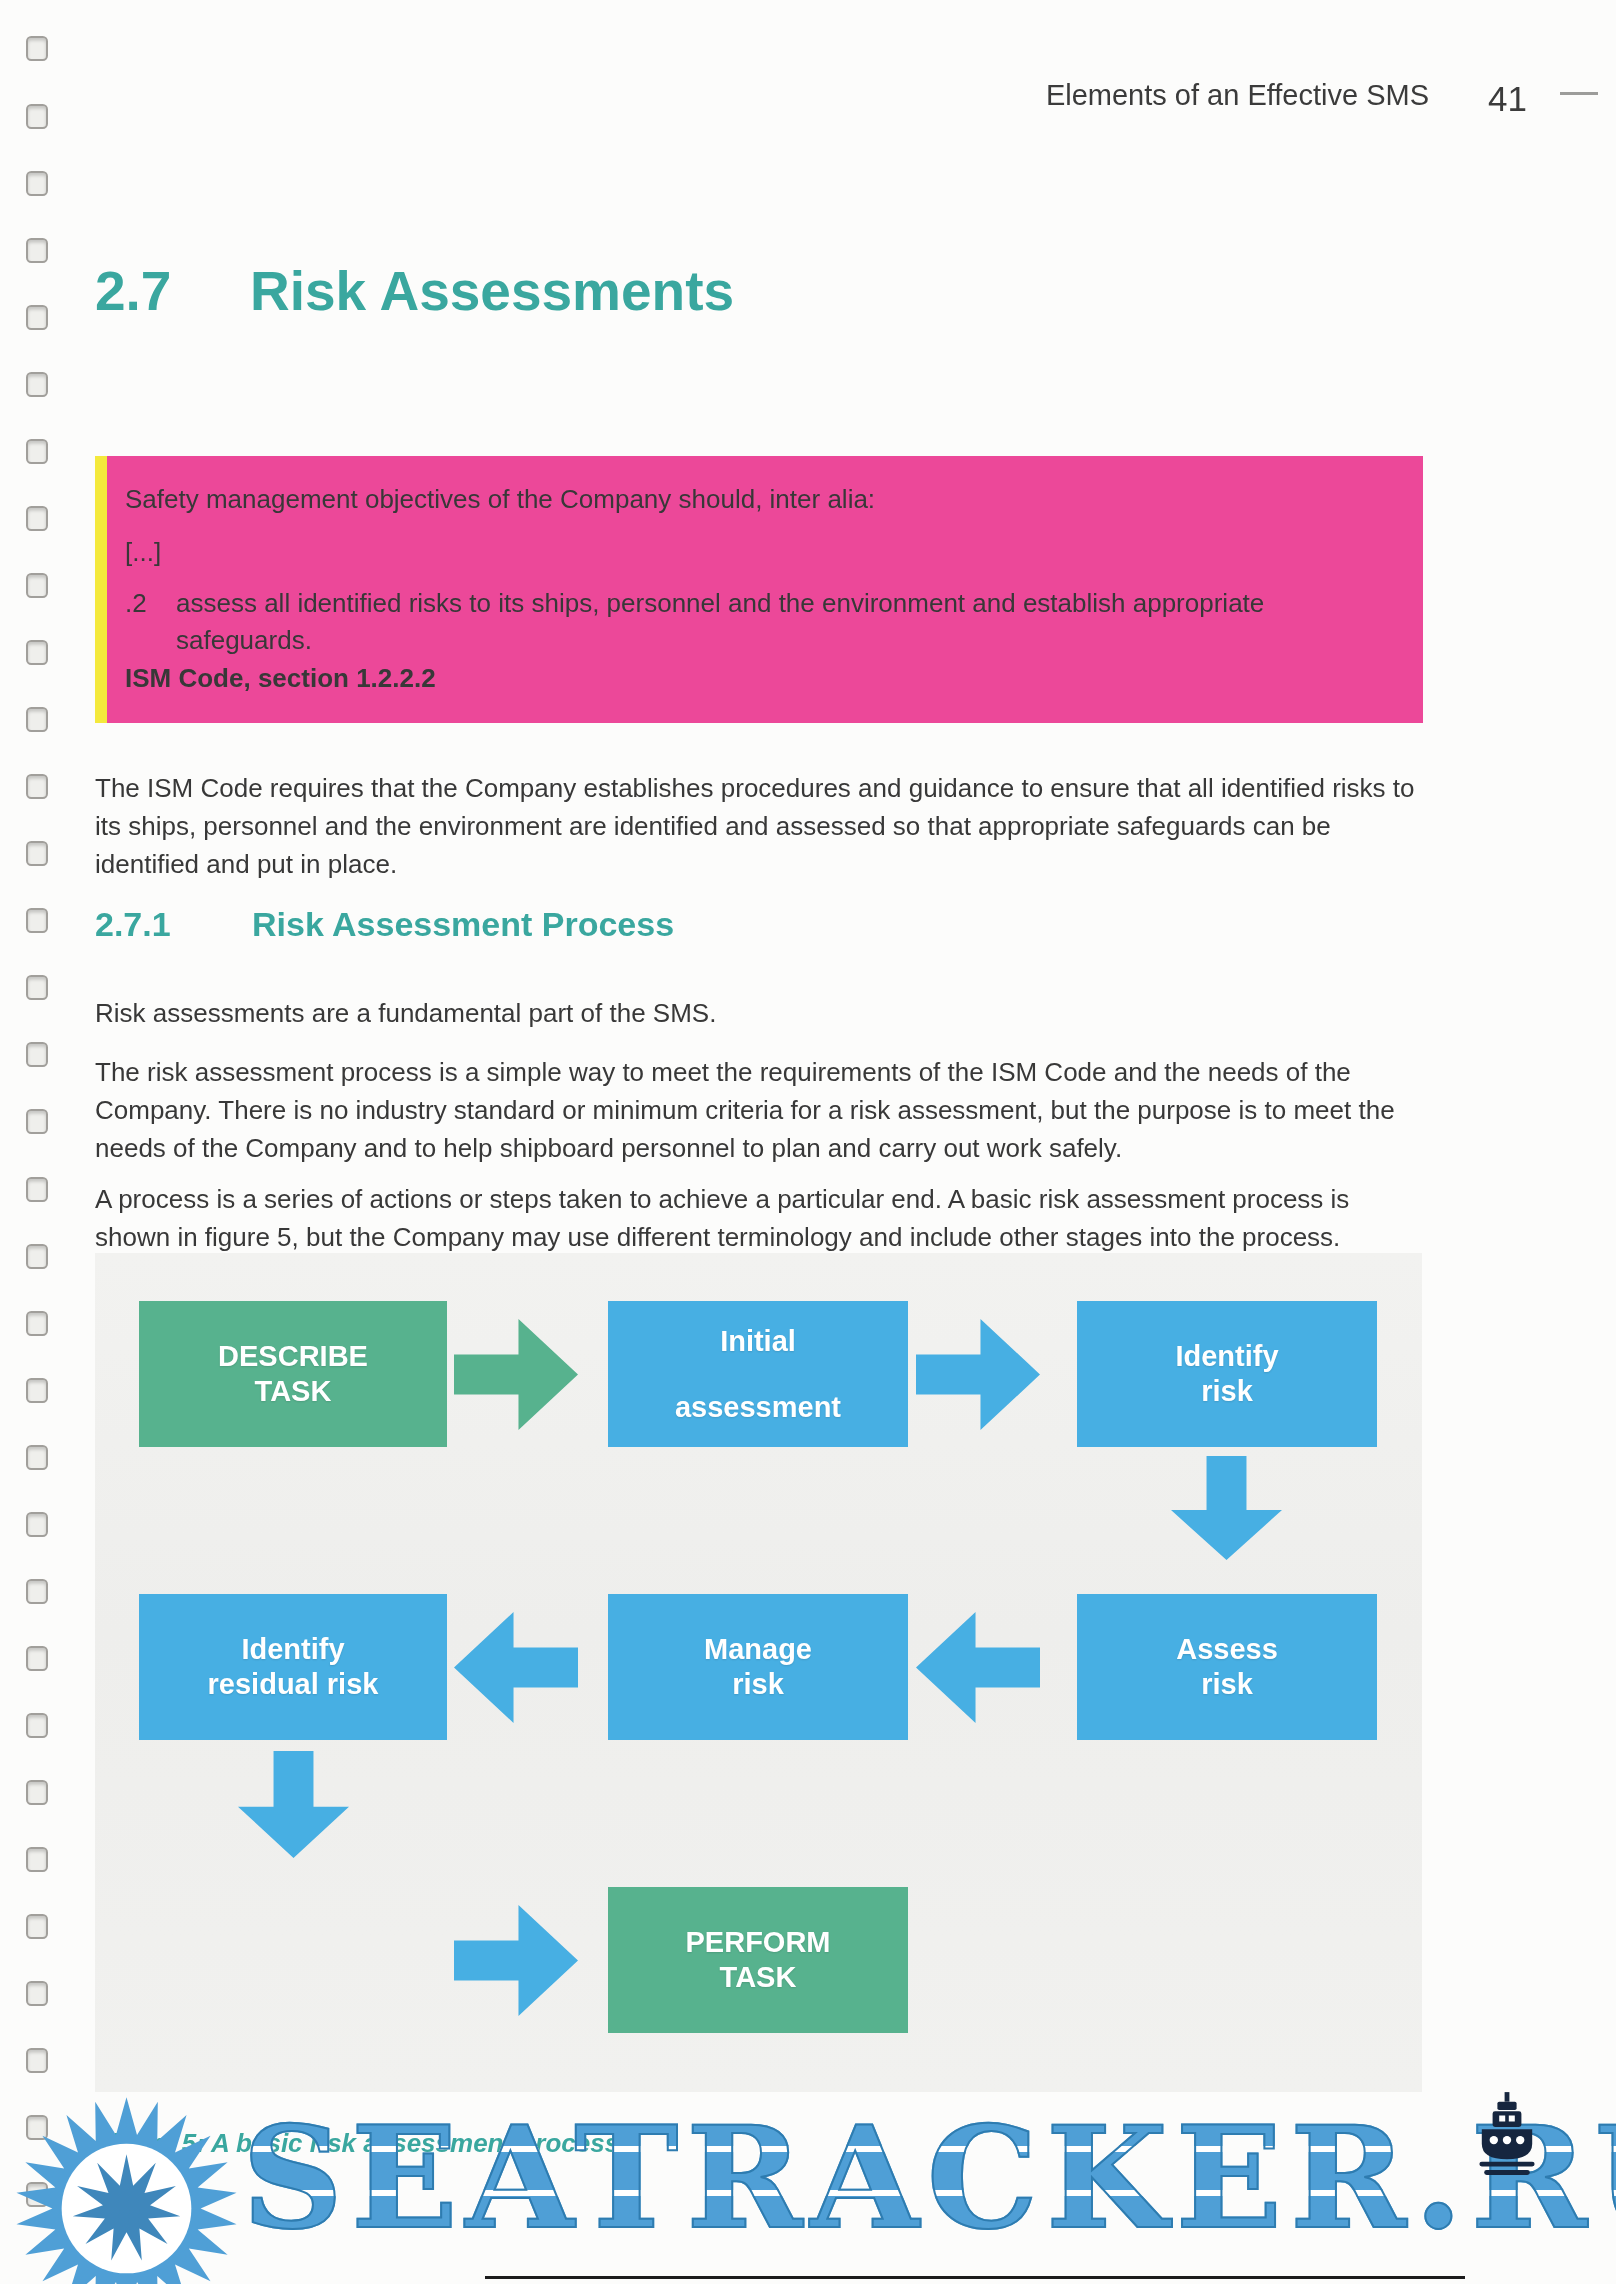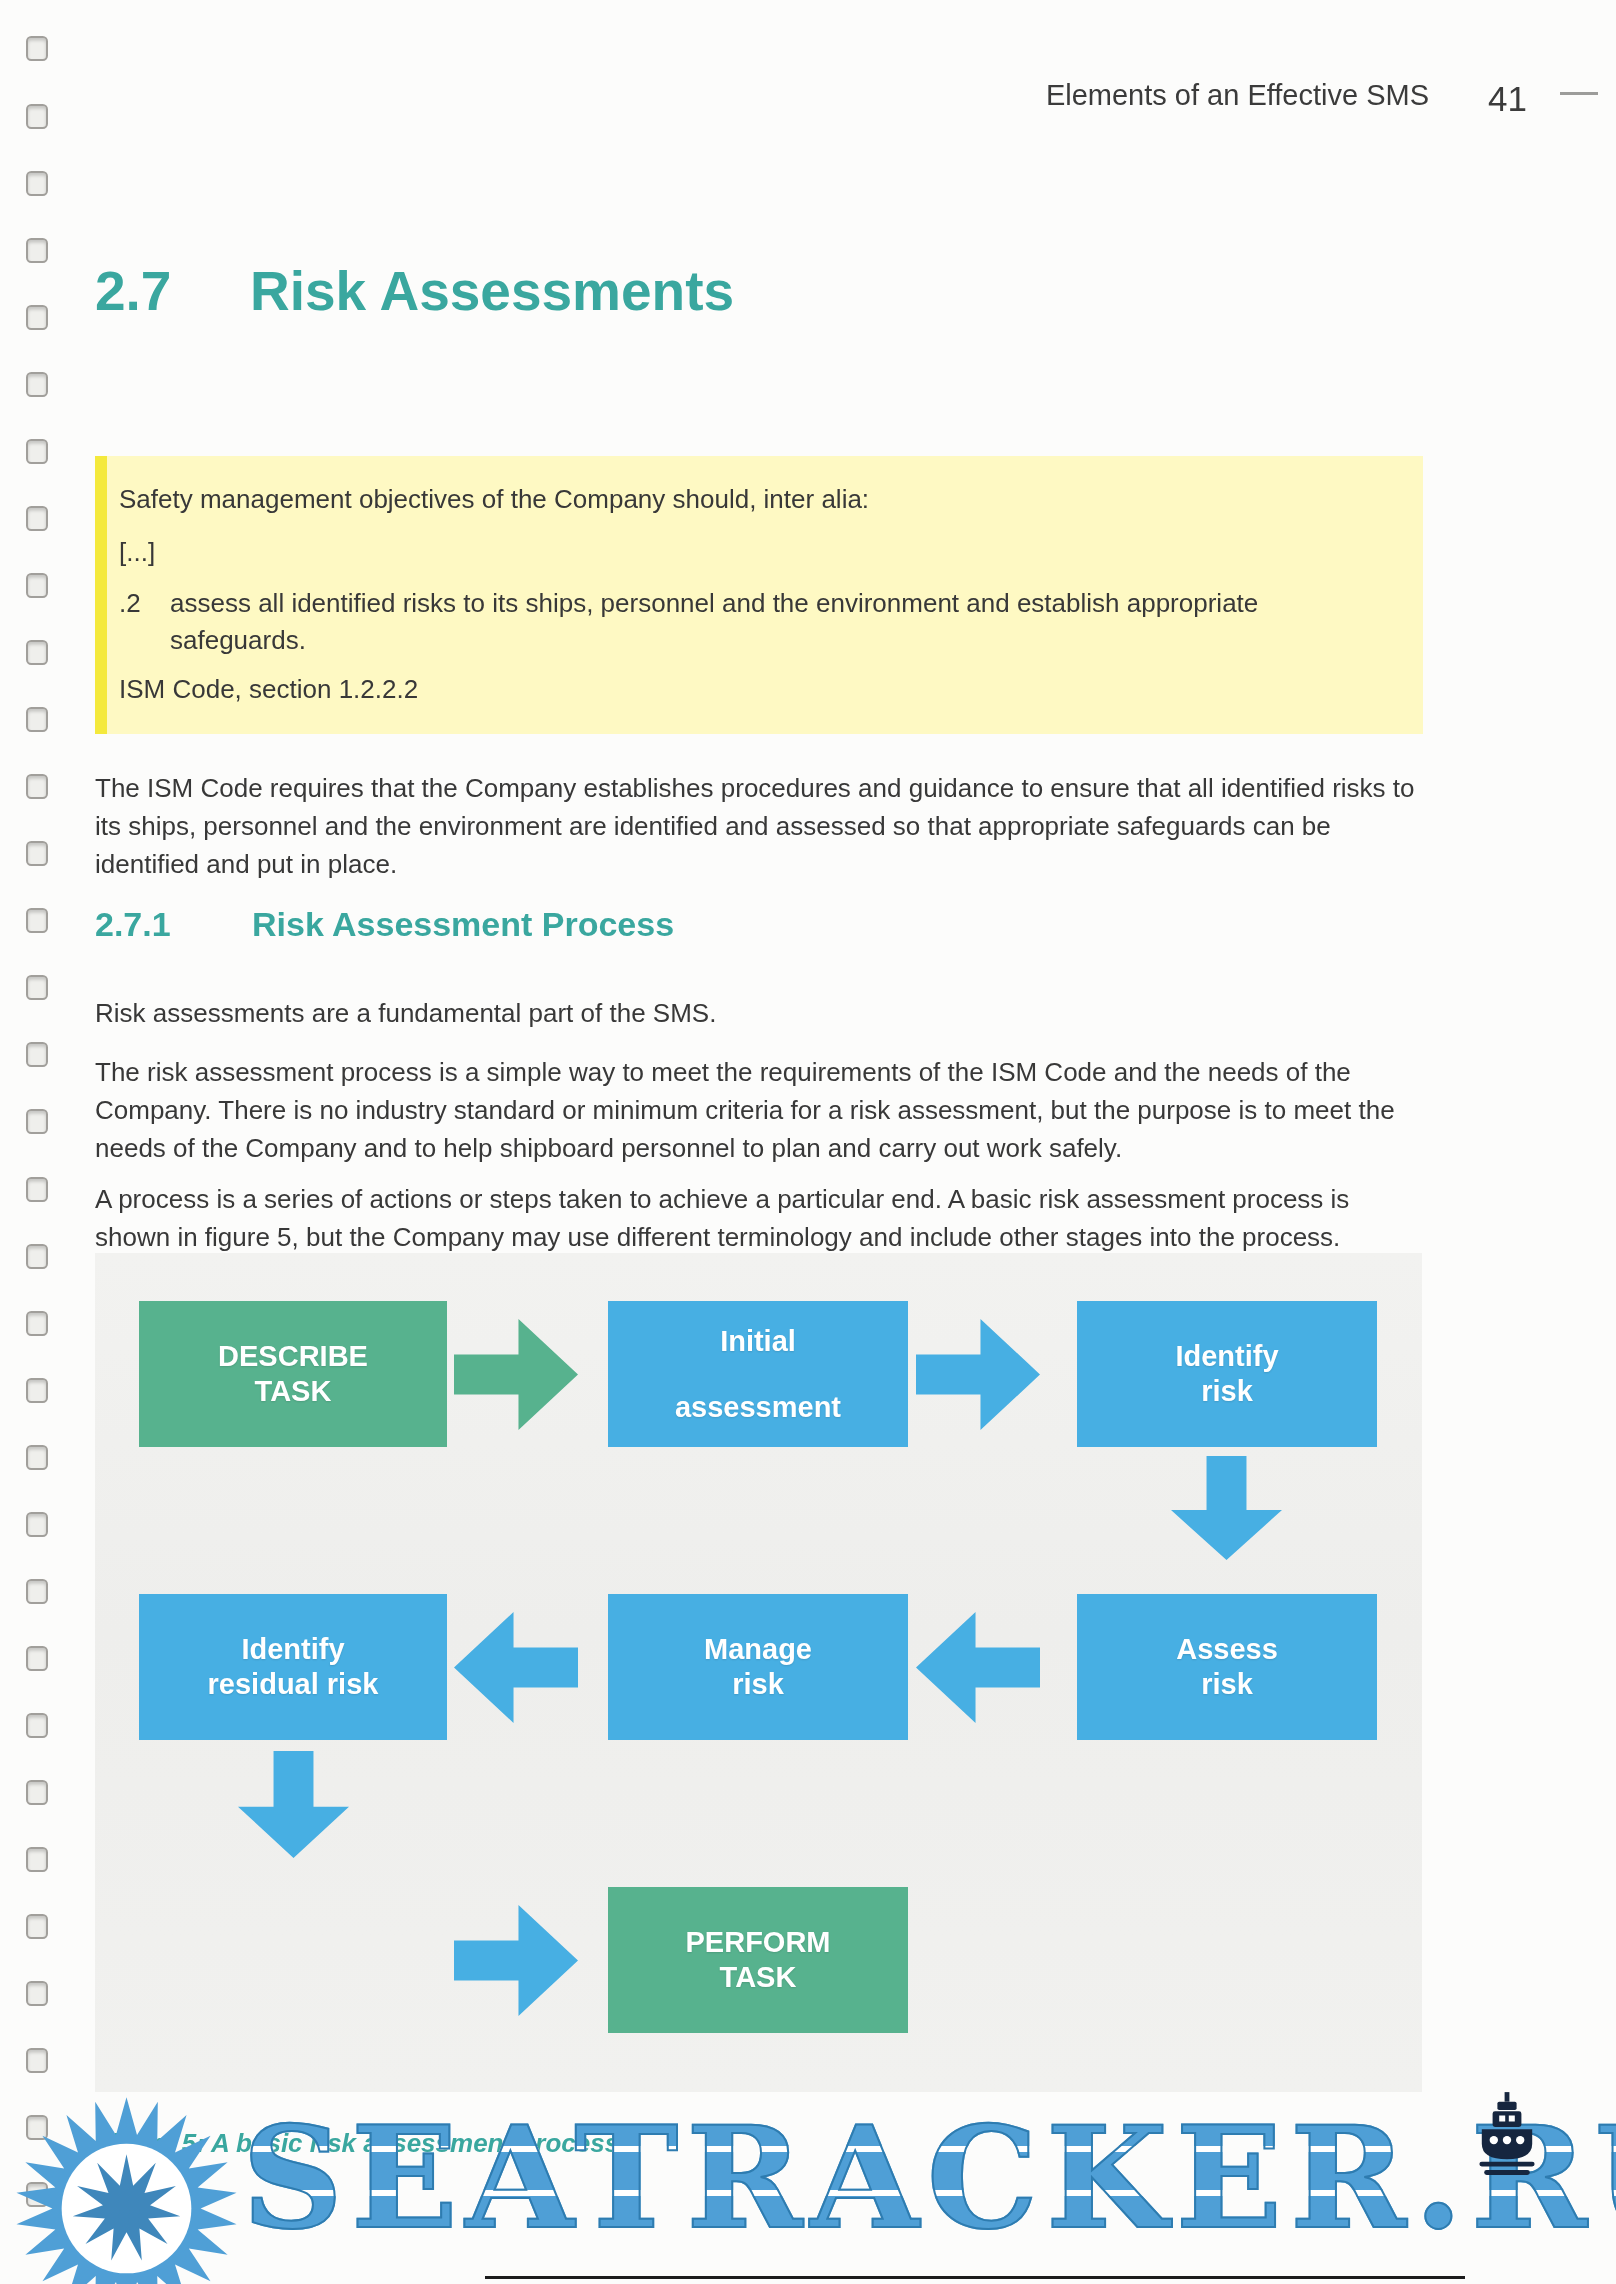--- a/index.html
+++ b/index.html
@@ -26,31 +26,31 @@
   .page-number   { position:absolute; top:79px; left:1488px; font-size:35px; color:#3b3b3b; }
   .corner-dash   { position:absolute; top:92px; left:1560px; width:38px; height:3.3px; background:#9c9c9a; }
 
   
   .section-heading { position:absolute; top:259px; left:95px; font-size:55px; font-weight:bold; color:#3aa79f; }
   .section-heading .sec-num { display:inline-block; width:155px; }
 
   
   .quote {
     position:absolute; top:456px; left:95px; width:1328px;
-    background:#fef9c3; padding:25px 46px 26px 24px;
+    background:#ec4899; padding:25px 46px 26px 30px;
     font-size:26px; line-height:37px;
   }
   .quote::before {
     content:""; position:absolute; left:0; top:0; bottom:0; width:11.7px; background:#f4e93c;
   }
   .q-ellipsis { margin-top:15.6px; }
   .q-item { margin-top:14.3px; display:flex; }
   .q-num { flex:0 0 51px; }
   .q-text { flex:1; }
-  .q-source { margin-top:12px; font-weight:normal; }
+  .q-source { margin-top:1px; font-weight:bold; }
 
   
   .body-p { position:absolute; left:95px; width:1330px; font-size:26px; line-height:38px;margin-top:20px; }
   .p1 { top:749px; }
   .p2 { top:974px; }
   .p3 { top:1033px; }
   .p4 { top:1160px; }
 
   .subsection-heading { position:absolute; top:905px; left:95px; font-size:34px; font-weight:bold; color:#3aa79f; }
   .subsection-heading .sub-num { display:inline-block; width:157px; }

